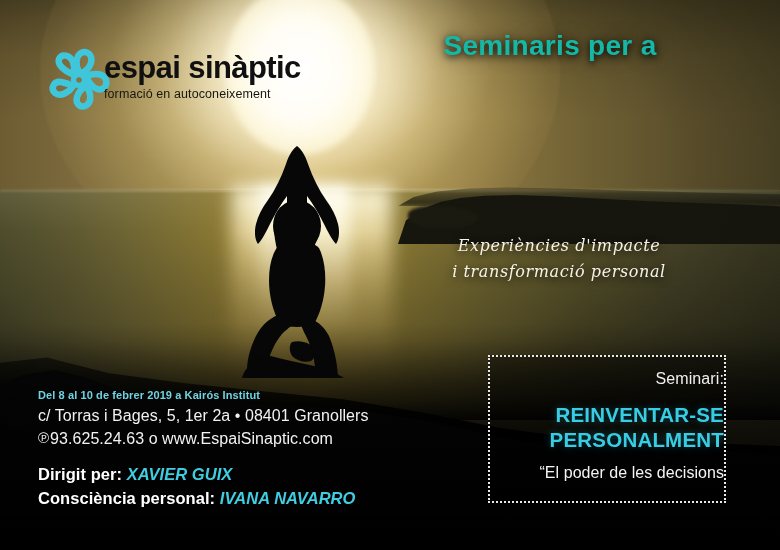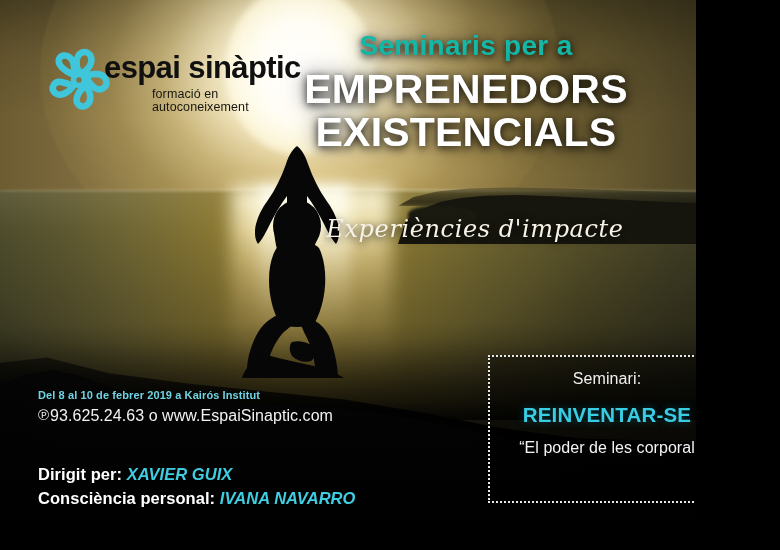--- a/index.html
+++ b/index.html
@@ -1,20 +1,20 @@
 <!DOCTYPE html>
 <html><head>
 <meta charset="utf-8">
 <style>
   * { margin:0; padding:0; box-sizing:border-box; }
   html,body { background:#000; }
 
   .poster{
     position:relative;
-    width:696px; height:550px;
+    width:780px; height:550px;
     overflow:hidden;
     font-family:"Liberation Sans", sans-serif;
     background:#2b2718;
   }
 
   
   .sky{
     position:absolute; left:0; top:0; width:780px; height:196px;
     background:
       linear-gradient(to bottom,
@@ -149,42 +149,42 @@
   
   .logo{ position:absolute; left:42px; top:40px; width:260px; height:80px; }
   .logo-mark{ position:absolute; left:0; top:2px; width:74px; height:74px; }
   .logo-words{ position:absolute; left:62px; top:12px; width:200px; }
   .logo-name{
     font-size:31px; font-weight:bold; color:#101010;
     letter-spacing:-0.6px; line-height:1;
   }
   .logo-tag{
     font-size:12.5px; color:#17170f; letter-spacing:0.1px;
-    margin-top:5px; line-height:1;margin-left:48px;
+    margin-top:5px; line-height:1;
   }
 
   
   .headings{ position:absolute; right:40px; top:30px; text-align:center; width:380px; }
   .kicker{
     font-size:28px; font-weight:bold; color:#14b8a6;
     letter-spacing:0.3px;
     text-shadow:0 2px 7px rgba(0,0,0,0.85), 0 0 18px rgba(0,0,0,0.65);
   }
   .headline{
     font-size:41px; font-weight:bold; color:#ffffff;
     line-height:1.05; letter-spacing:0.2px; margin-top:6px;
     text-shadow:0 2px 9px rgba(0,0,0,0.9), 0 0 22px rgba(0,0,0,0.6);
   }
 
   
   .tagline{
-    position:absolute; right:56px; top:210px; width:330px;
+    position:absolute; right:56px; top:233px; width:330px;
     text-align:center;
     font-family:"DejaVu Serif", serif;
-    font-style:italic; font-size:24px; color:#f6f2e6;
+    font-style:italic; font-size:16px; color:#f6f2e6;
     line-height:1.62; letter-spacing:0.6px;
     text-shadow:0 2px 8px rgba(0,0,0,0.9);
   }
 
   
   .info{ position:absolute; left:38px; top:388px; width:420px; }
   .info-head{
     font-size:11px; font-weight:bold; color:#6fd4e4;
     letter-spacing:0.1px; line-height:1.42;
   }
@@ -199,21 +199,21 @@
   .credit-line{
     font-size:16.5px; font-weight:bold; color:#ffffff;
     line-height:1.48; letter-spacing:0.05px;
   }
   .credit-line .nm{ color:#3fcde1;font-style:italic; }
 
   
   .seminar-box{
     position:absolute; left:488px; top:355px; width:238px; height:148px;
     border:2px dotted #e9e9e9;
-    text-align:center;
+    text-align:right;
     padding-top:12px;
     background:rgba(0,0,0,0.30);
   }
   .sem-label{
     font-size:16px; color:#f0f0f0; line-height:1.2; letter-spacing:0.1px;
   }
   .sem-title{
     font-size:20.5px; font-weight:bold; color:#39cde3;
     line-height:1.22; margin-top:14px; letter-spacing:0.2px;
     text-shadow:0 0 9px rgba(20,150,175,0.45);
@@ -320,51 +320,50 @@
       </svg>
     </div>
     <div class="logo-words">
       <div class="logo-name">espai sinàptic</div>
       <div class="logo-tag">formació en autoconeixement</div>
     </div>
   </div>
 
   <div class="headings">
     <div class="kicker">Seminaris per a</div>
-    <div class="headline">
-      <div>EMPRENEDORS</div>
-      <div>EXISTENCIALS</div>
-    </div>
   </div>
 
   <div class="tagline">
     <div>Experiències d'impacte</div>
+    <div>i transformació personal</div>
   </div>
 
   <div class="info">
     <div class="info-head">Del 8 al 10 de febrer 2019 a Kairós Institut</div>
+    <div class="info-line">c/ Torras i Bages, 5, 1er 2a • 08401 Granollers</div>
     <div class="info-line">
       <span class="phone-icon">℗</span><span>93.625.24.63 o www.EspaiSinaptic.com</span>
     </div>
   </div>
 
   <div class="credits">
     <div class="credit-line">
       <span>Dirigit per:</span>
       <span class="nm">XAVIER GUIX</span>
     </div>
     <div class="credit-line">
       <span>Consciència personal:</span>
       <span class="nm">IVANA NAVARRO</span>
     </div>
   </div>
 
   <div class="seminar-box">
     <div class="sem-label">Seminari:</div>
     <div class="sem-title">
       <div>REINVENTAR-SE</div>
+      <div>PERSONALMENT</div>
     </div>
     <div class="sem-quote">
-      <div>“El poder de les corporal</div>
+      <div>“El poder de les decisions</div>
     </div>
   </div>
 
 </div>
 
 </body></html>

